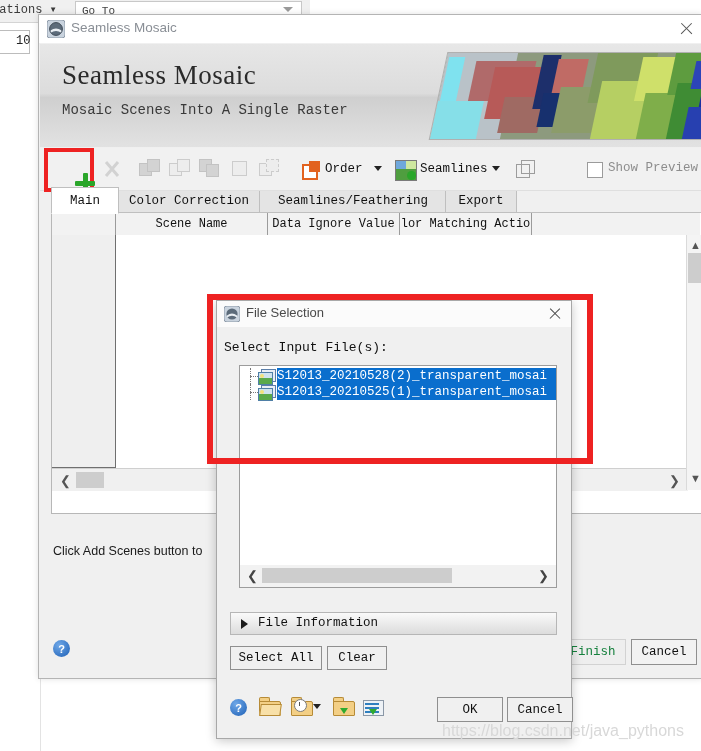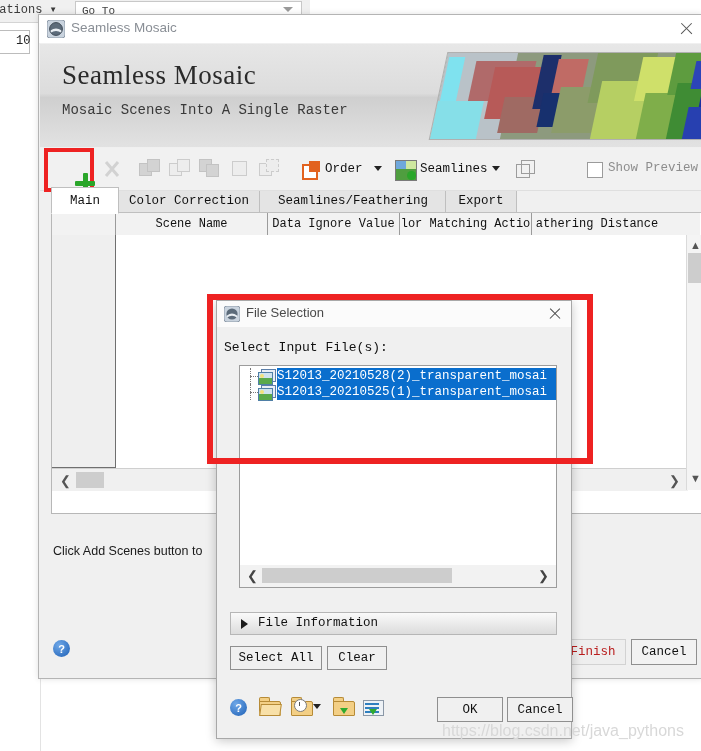--- a/index.html
+++ b/index.html
@@ -99,21 +99,21 @@
   #hs-right{position:absolute;right:8px;top:4px;font-size:13px;color:#555;cursor:pointer;font-family:"Liberation Sans",sans-serif;}
   #vscroll{position:absolute;right:0;top:22px;width:15px;height:255px;background:#f4f4f4;border-left:1px solid #dadada;}
   #vs-up{position:absolute;left:3px;top:4px;font-size:11px;color:#555;cursor:pointer;}
   #vs-thumb{position:absolute;left:1px;top:18px;width:13px;height:30px;background:#cdcdcd;cursor:pointer;}
   #vs-down{position:absolute;left:3px;bottom:6px;font-size:11px;color:#555;cursor:pointer;}
 
   #hint{position:absolute;left:14px;top:529px;font-size:12.5px;color:#1a1a1a;font-family:"Liberation Sans",sans-serif;}
   #help-main{position:absolute;left:14px;top:625px;width:17px;height:17px;border-radius:50%;
       background:radial-gradient(circle at 35% 30%,#6fa8e8,#1d5fb5);color:#fff;font-size:11px;font-weight:bold;
       display:flex;align-items:center;justify-content:center;cursor:pointer;}
-  #btn-finish{position:absolute;left:521px;top:624px;width:64px;height:24px;background:#eeeeee;border:1px solid #d2d2d2;color:#b91c1c;
+  #btn-finish{position:absolute;left:521px;top:624px;width:64px;height:24px;background:#eeeeee;border:1px solid #d2d2d2;color:#15803d;
      font-family:"Liberation Mono",monospace;font-size:12.5px;display:flex;align-items:center;justify-content:center;}
   #btn-cancel-main{position:absolute;left:592px;top:624px;width:64px;height:24px;background:#f2f2f2;border:1px solid #8f8f8f;color:#111;
      font-family:"Liberation Mono",monospace;font-size:12.5px;display:flex;align-items:center;justify-content:center;cursor:pointer;}
 
   
   #fs-hl{position:absolute;left:207px;top:294px;width:386px;height:170px;border:6px solid #ee2222;box-sizing:border-box;z-index:40;pointer-events:none;}
 
   
   #fs{position:absolute;left:216px;top:300px;width:354px;height:437px;background:#f0f0f0;border:1px solid #a8a8a8;
       box-shadow:0 2px 10px rgba(0,0,0,.22);z-index:30;}
@@ -292,21 +292,20 @@
     <div id="show-prev-lbl">Show Preview</div>
   </div>
   <div id="tabs-underline"></div>
 
   <div id="table-wrap">
     <div id="thead">
       <div class="th" style="left:0;width:63px;border-right:1px solid #9b9b9b;"></div>
       <div class="th" style="left:64px;width:151px">Scene Name</div>
       <div class="th" style="left:216px;width:131px">Data Ignore Value</div>
       <div class="th" style="left:348px;width:131px">olor Matching Action</div>
-      <div class="th" style="left:480px;width:130px;border-right:none">athering Distance</div>
     </div>
     <div id="rowhead-col"></div>
     <div id="tbody"></div>
 
     <div id="hscroll">
       <div id="hs-left">❮</div>
       <div id="hs-thumb"></div>
       <div id="hs-right">❯</div>
     </div>
     <div id="vscroll">

